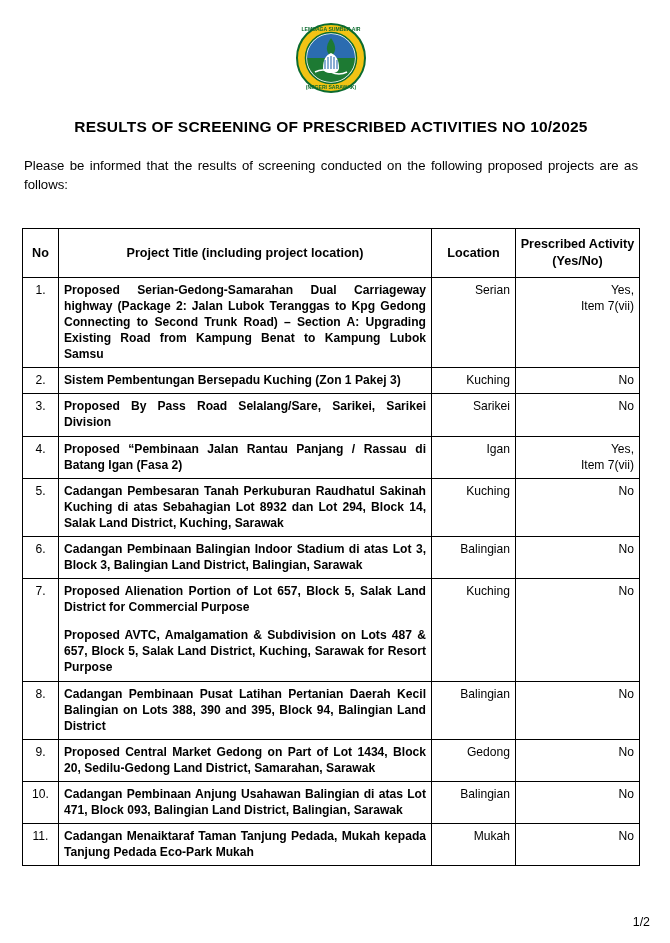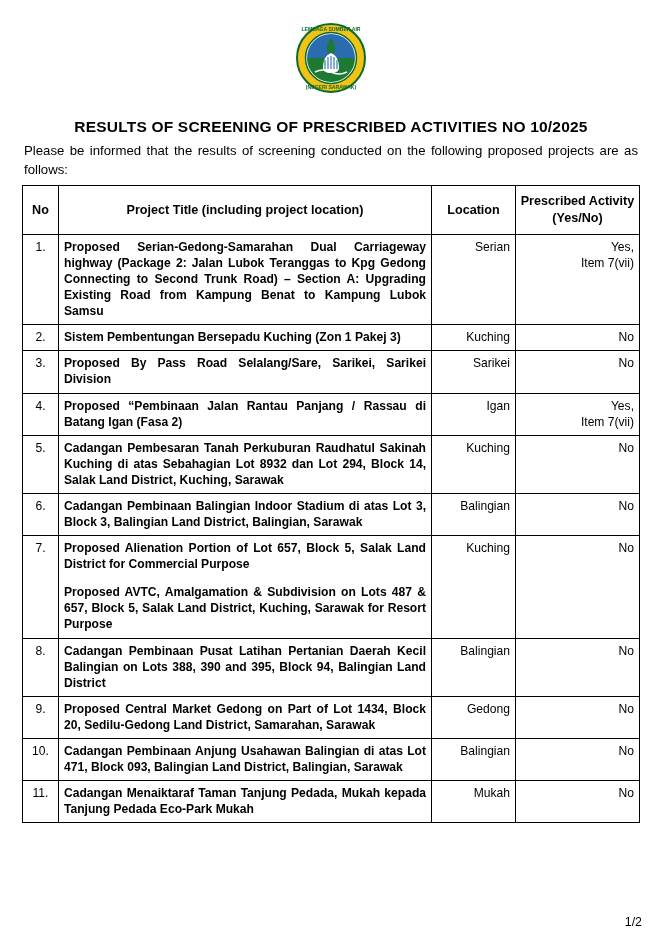--- a/index.html
+++ b/index.html
@@ -38,31 +38,31 @@
   .doc-title {
     text-align: center;
     font-size: 15.5px;
     font-weight: bold;
     letter-spacing: 0.2px;
     margin: 14px 0 0 0;
     font-family: "Liberation Sans", sans-serif;
   }
   
   .intro {
-    margin: 6px 0 0 0;
+    margin: 21px 0 0 0;
     font-size: 13.2px;
     line-height: 1.42;
     text-align: justify;
     padding: 0 2px;
   }
   
   table.results {
     width: 100%;
     border-collapse: collapse;
-    margin-top: 6px;
+    margin-top: 34px;
     table-layout: fixed;
   }
   table.results th,
   table.results td {
     border: 1px solid #000000;
     vertical-align: top;
     padding: 4px 5px 5px 5px;
     font-size: 12.1px;
     line-height: 1.33;
   }
@@ -93,21 +93,21 @@
     margin-top: 12px;
   }
   td.loc, td.act {
     text-align: right;
   }
   td.act .line2 { display: block; }
 
   
   .footer {
     position: absolute;
-    right: 20px;
+    right: 12px;
     bottom: 14px;
     font-size: 12.4px;
   }
 </style>
 </head>
 <body>
 
 <div class="page">
 
   <div class="logo-wrap">

